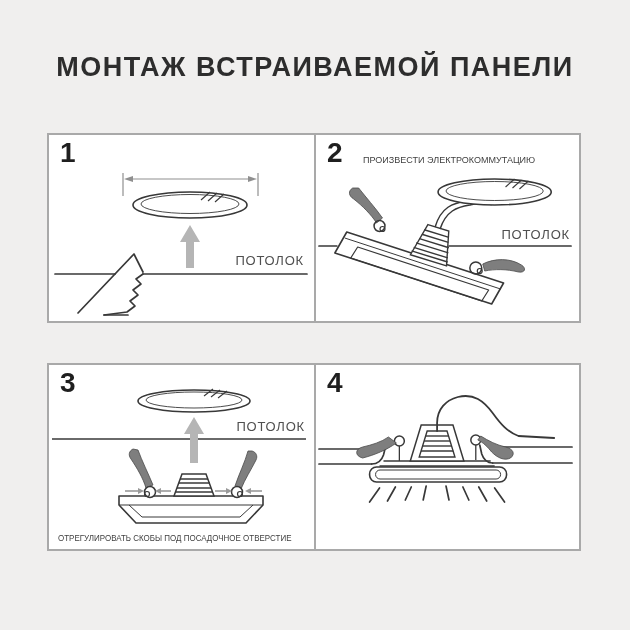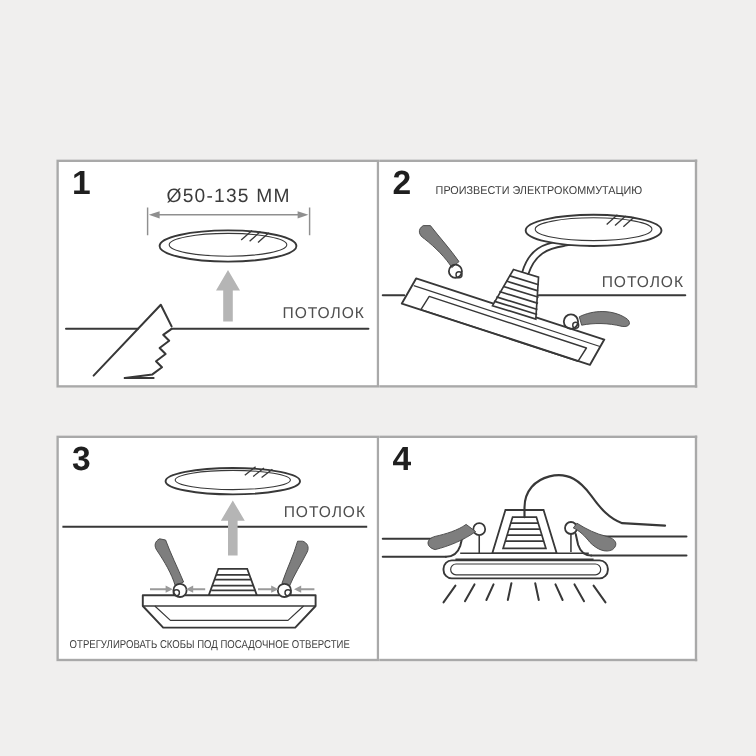--- a/index.html
+++ b/index.html
@@ -23,20 +23,21 @@
   #p3 .small-caption{left:9px;bottom:6px;transform:scaleX(.84);}
   #p1 .lbl{right:10px;top:118px;}
   #p2 .lbl{right:9px;top:92px;}
   #p3 .lbl{right:9px;top:54px;}
 </style>
 </head>
 <body>
 
 <div class="page">
 
+  <div class="title">МОНТАЖ ВСТРАИВАЕМОЙ ПАНЕЛИ</div>
 
   <div class="panel" id="p1">
     <svg class="illus" viewBox="0 0 265 186" preserveAspectRatio="none">
 
       <g stroke="#8f8f8f" stroke-width="1.2" fill="none">
         <line x1="74" y1="38" x2="74" y2="61"></line>
         <line x1="209" y1="38" x2="209" y2="61"></line>
         <line x1="83" y1="44" x2="200" y2="44"></line>
       </g>
       <polygon points="75,44 84,41 84,47" fill="#8f8f8f"></polygon>
@@ -56,21 +57,20 @@
 
       <g stroke="#383838" stroke-width="1.7" fill="none" stroke-linecap="round" stroke-linejoin="round">
         <line x1="6" y1="139" x2="66" y2="139"></line>
         <line x1="94" y1="139" x2="258" y2="139"></line>
         <path d="M29,178 L85,119 L94,137"></path>
         <polyline points="94,139 87,144 92,149 84,155 89,160 81,166 86,171 78,177 55,180"></polyline>
         <line x1="55" y1="180" x2="79" y2="180"></line>
       </g>
     </svg>
     <div class="num">1</div>
-    <div class="dim">Ø50-135 ММ</div>
     <div class="lbl">ПОТОЛОК</div>
   </div>
 
   <div class="panel" id="p2">
     <svg class="illus" viewBox="0 0 265 186" preserveAspectRatio="none">
 
       <g stroke="#383838" stroke-width="1.7" stroke-linecap="round">
         <line x1="3" y1="111" x2="21" y2="111"></line>
         <line x1="134" y1="111" x2="257" y2="111"></line>
       </g>

